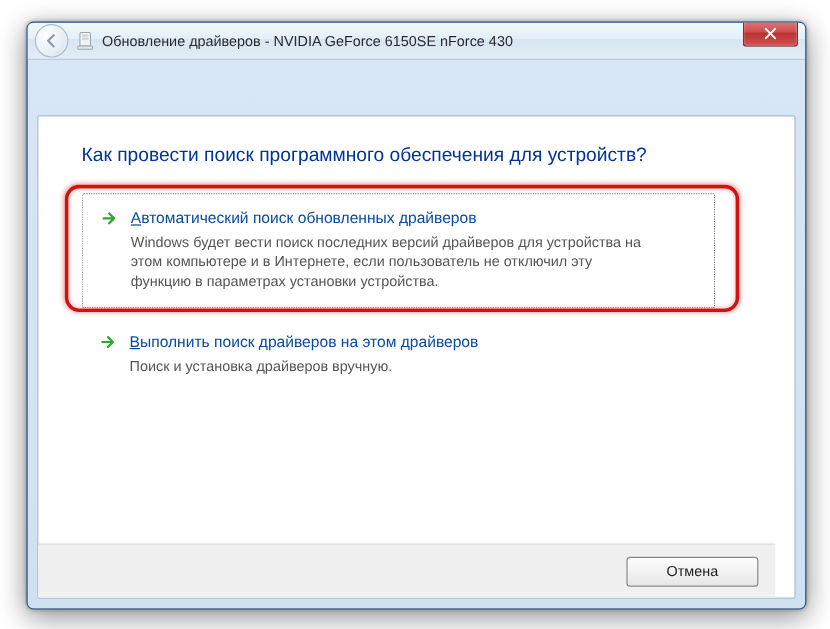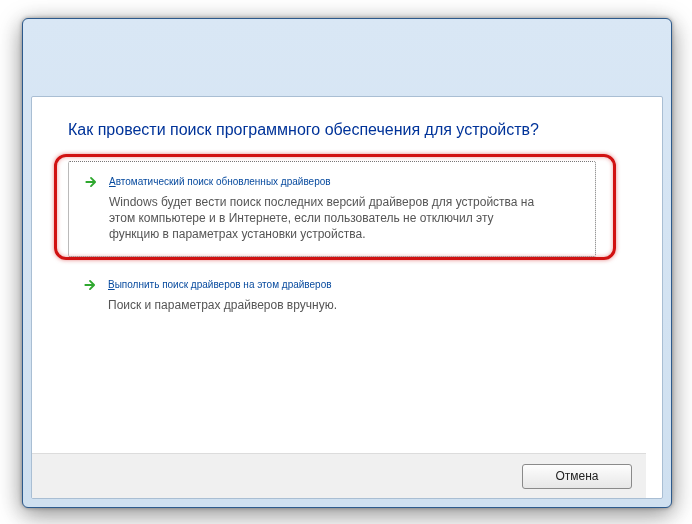--- a/index.html
+++ b/index.html
@@ -117,21 +117,21 @@
     margin-right: 10px;
     margin-top: 2px;
     display: flex;
     align-items: center;
     justify-content: center;
   }
   .arrow-icon svg { width: 14px; height: 14px; }
   .opt-body { flex: 1; }
   .opt-title {
     color: #074a9e;
-    font-size: 10px;
+    font-size: 13px;
     line-height: 20px;
   }
   .opt-title .ul { text-decoration: underline; }
   .opt-desc {
     color: #555;
     font-size: 12px;
     line-height: 16px;
     margin-top: 2px;
     max-width: 430px;
   }
@@ -173,20 +173,41 @@
     cursor: pointer;
     color: #222;
   }
 </style>
 </head>
 <body>
 
 <div class="shadow-wrap">
   <div class="window">
 
+    <div class="titlebar">
+      <div class="back-btn">
+        <svg viewBox="0 0 24 24">
+          <path d="M15 4 L7 12 L15 20" fill="none" stroke="#8a97a6" stroke-width="3" stroke-linecap="round" stroke-linejoin="round"></path>
+        </svg>
+      </div>
+      <span class="dev-icon">
+        <svg viewBox="0 0 16 18">
+          <rect x="3" y="1" width="10" height="13" rx="1" fill="#f3f3f3" stroke="#9aa6b2"></rect>
+          <rect x="5" y="3" width="6" height="2" fill="#c9d5e1"></rect>
+          <rect x="5" y="6" width="6" height="2" fill="#c9d5e1"></rect>
+          <rect x="1" y="14" width="14" height="3" rx="1" fill="#dfe7ef" stroke="#9aa6b2"></rect>
+        </svg>
+      </span>
+      <span class="title-text">Обновление драйверов - NVIDIA GeForce 6150SE nForce 430</span>
+      <div class="close-btn">
+        <svg viewBox="0 0 10 10">
+          <path d="M1 1 L9 9 M9 1 L1 9" stroke="#fff" stroke-width="1.6" stroke-linecap="round"></path>
+        </svg>
+      </div>
+    </div>
 
     <div class="client">
 
       <div class="content">
         <div class="heading">Как провести поиск программного обеспечения для устройств?</div>
 
         <div class="option selected" style="margin-right:30px;">
           <div class="opt-row">
             <span class="arrow-icon">
               <svg viewBox="0 0 24 24">
@@ -204,21 +225,21 @@
 
         <div class="option">
           <div class="opt-row">
             <span class="arrow-icon">
               <svg viewBox="0 0 24 24">
                   <path d="M4 12 H18 M12 5 L19 12 L12 19" fill="none" stroke="#2fa82f" stroke-width="3.2" stroke-linecap="round" stroke-linejoin="round"></path>
                 </svg>
             </span>
             <div class="opt-body">
               <div class="opt-title"><span class="ul">В</span><span>ыполнить поиск драйверов на этом драйверов</span></div>
-              <div class="opt-desc">Поиск и параметрах драйверов вручную.</div>
+              <div class="opt-desc">Поиск и установка драйверов вручную.</div>
             </div>
           </div>
         </div>
 
         <div class="highlight" style="left:22px; top:57px; width:556px; height:100px;"></div>
       </div>
 
       <div class="footer">
         <div class="btn">
           <span>Отмена</span>

